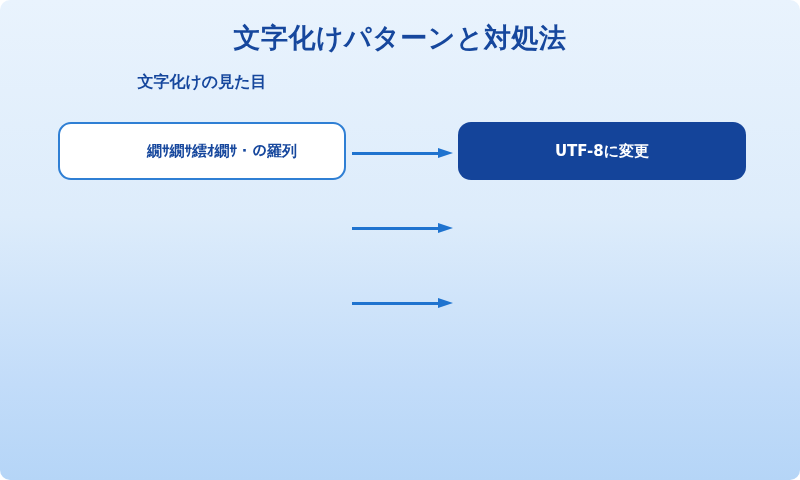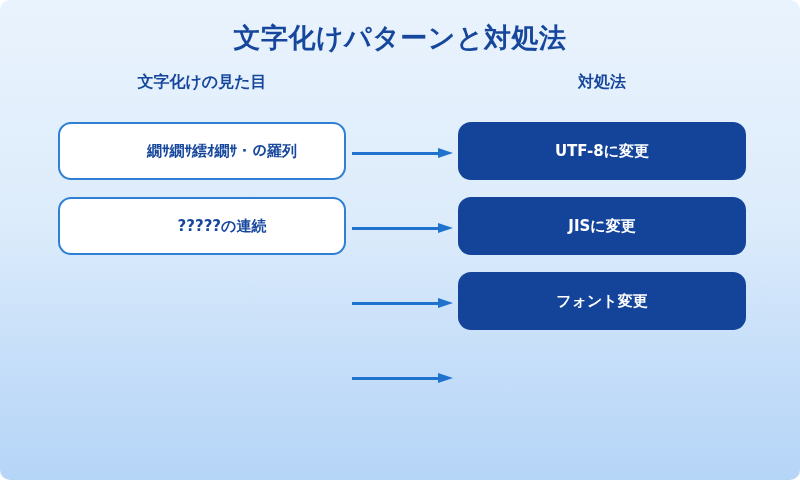--- a/index.html
+++ b/index.html
@@ -131,48 +131,38 @@
   }
 </style>
 </head>
 <body>
 
 <div class="canvas">
 
   <div class="title">文字化けパターンと対処法</div>
 
   <div class="col-head left">文字化けの見た目</div>
-  <div class="col-head right">対処法</div>
 
   <div class="rows">
 
     <div class="row">
       <div class="symptom">繝ｻ繝ｻ繧ｵ繝ｻ・の羅列</div>
       <div class="arrow">
         <span class="shaft"></span>
         <span class="head"></span>
       </div>
       <div class="solution">UTF-8に変更</div>
     </div>
 
-    <div class="row">
-      <div class="symptom">?????の連続</div>
-      <div class="arrow">
-        <span class="shaft"></span>
-        <span class="head"></span>
-      </div>
-      <div class="solution">JISに変更</div>
-    </div>
 
     <div class="row">
       <div class="arrow">
         <span class="shaft"></span>
         <span class="head"></span>
       </div>
-      <div class="solution">フォント変更</div>
     </div>
 
     <div class="row">
       <div class="arrow">
         <span class="shaft"></span>
         <span class="head"></span>
       </div>
     </div>
 
   </div>

